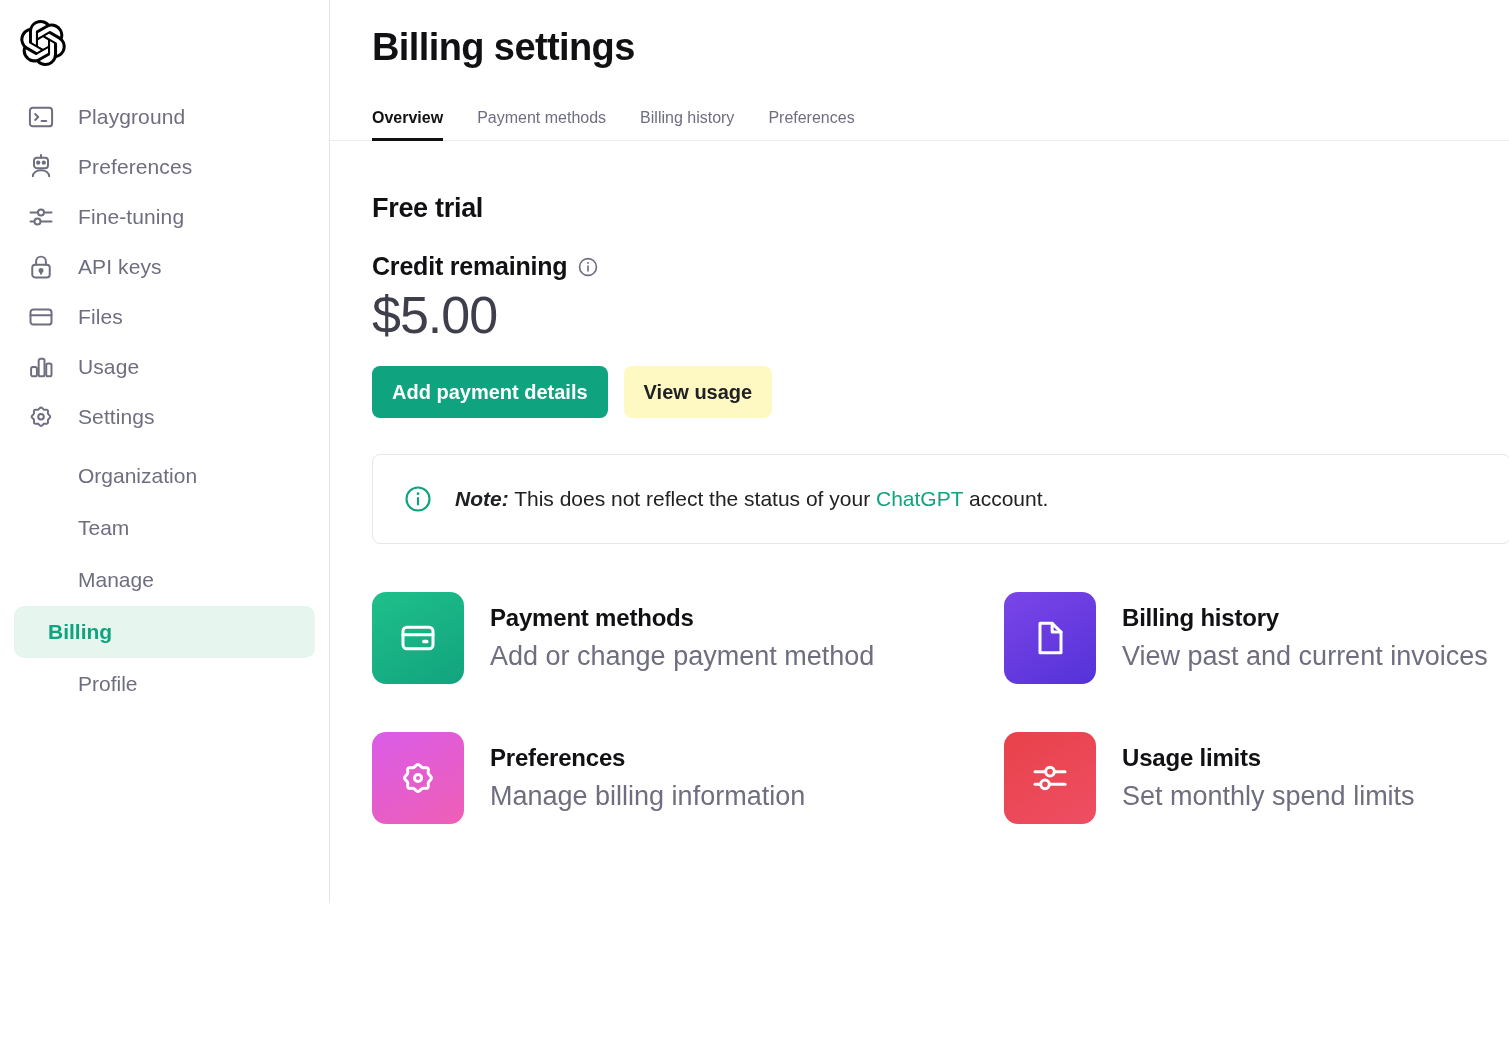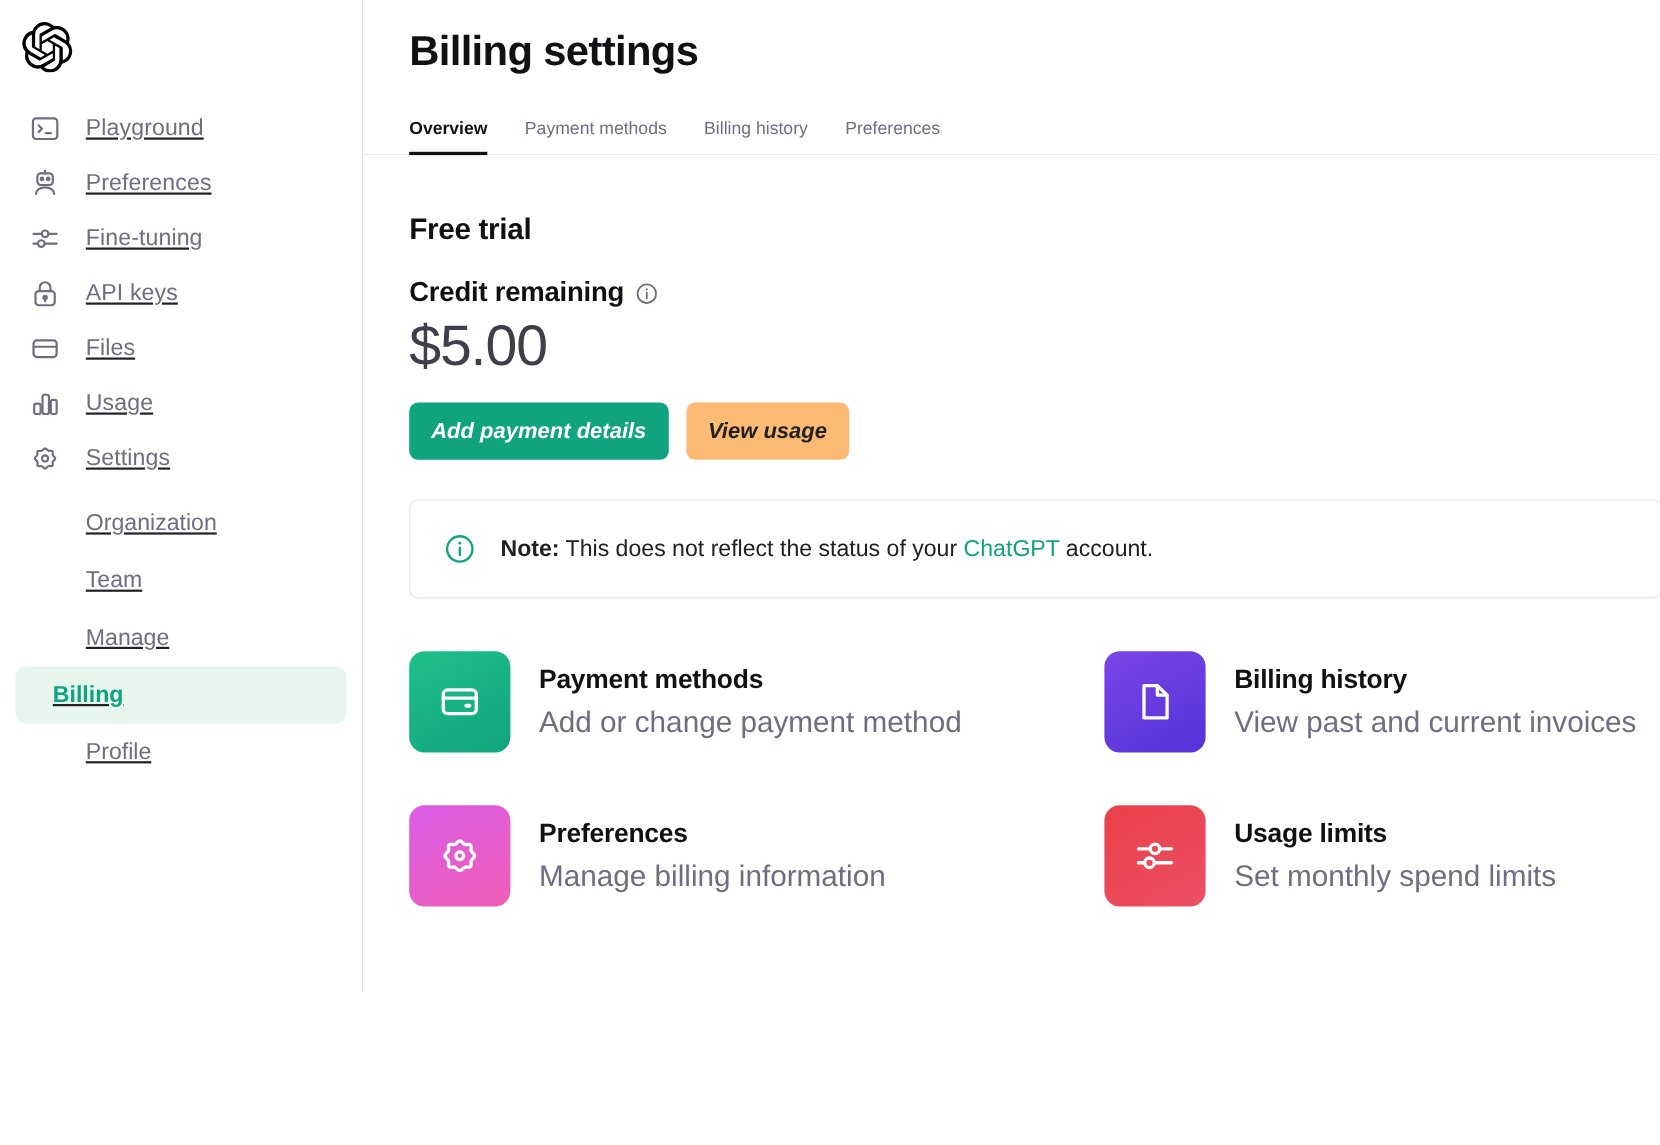--- a/index.html
+++ b/index.html
@@ -14,21 +14,20 @@
   #app { display: flex; width: 1509px; height: 1041px; }
 
   
   #sidebar {
     width: 330px; height: 902px;
     border-right: 1px solid #e5e5e5;
     flex: 0 0 330px;
     padding: 0;
     position: relative;
     background: #fff;
-    text-decoration: underline;
   }
   .logo-wrap { padding: 20px 0 0 20px; height: 70px; }
   .nav-list { margin-top: 22px; padding: 0 14px; }
   .nav-item {
     display: flex; align-items: center;
     height: 50px;
     padding-left: 12px;
     border-radius: 8px;
     cursor: pointer;
     color: #6e6e80;
@@ -96,37 +95,37 @@
     font-size: 52px; color: #3e3f4b; letter-spacing: -1px;
     margin-top: 6px; line-height: 1.1;
   }
   .btn-row { display: flex; gap: 16px; margin-top: 22px; }
   .btn {
     border: none; border-radius: 8px;
     font-family: "Liberation Sans", sans-serif;
     font-size: 20px; font-weight: bold;
     padding: 0 20px; height: 52px;
     cursor: pointer;
-    display: flex; align-items: center; justify-content: center; font-style: italic;
+    display: flex; align-items: center; justify-content: center;
   }
   .btn-primary { background: #10a37f; color: #ffffff; }
-  .btn-secondary { background: #fdba74; color: #202123; }
+  .btn-secondary { background: #fef9c3; color: #202123; }
 
   .note-box {
     margin-top: 36px;
     margin-right: 0;
     border: 1px solid #e6e6e6;
     border-radius: 8px;
     height: 90px;
     display: flex; align-items: center;
     padding-left: 30px;
     width: 1139px;
   }
   .note-text { font-size: 21px; color: #202123; margin-left: 22px; }
-  .note-text b { font-weight: bold; }
+  .note-text b { font-weight: bold; font-style: italic; }
   .note-link { color: #10a37f; }
 
   
   .card-grid {
     margin-top: 48px;
     display: grid;
     grid-template-columns: 632px 510px;
     row-gap: 48px;
     width: 1150px;
   }

